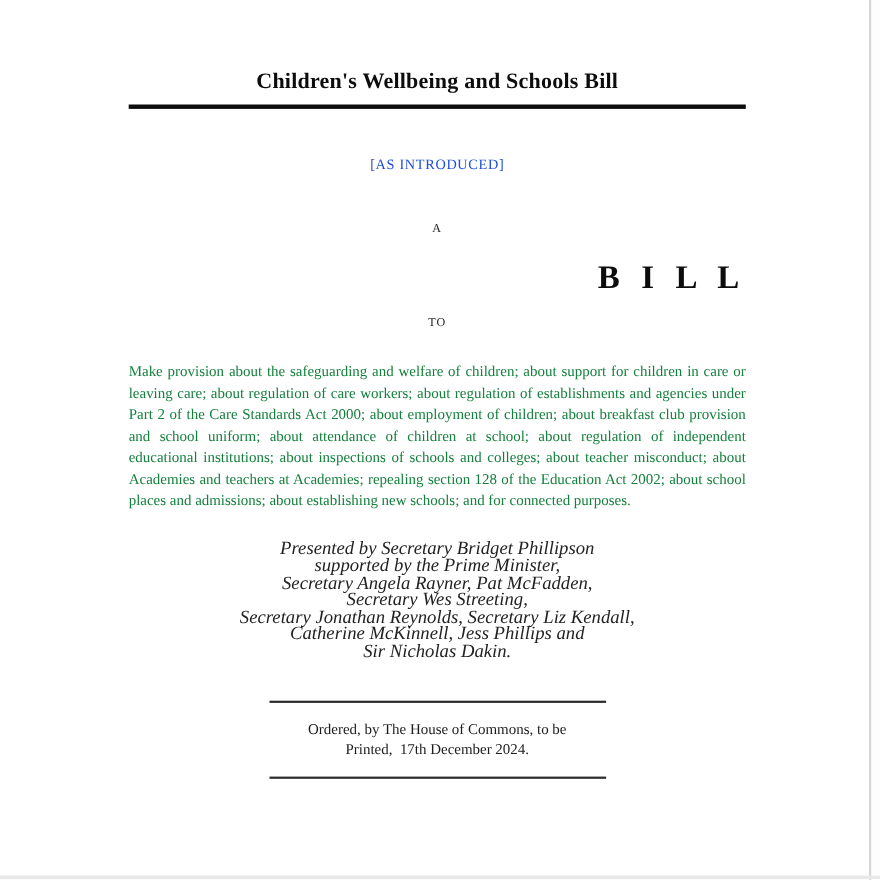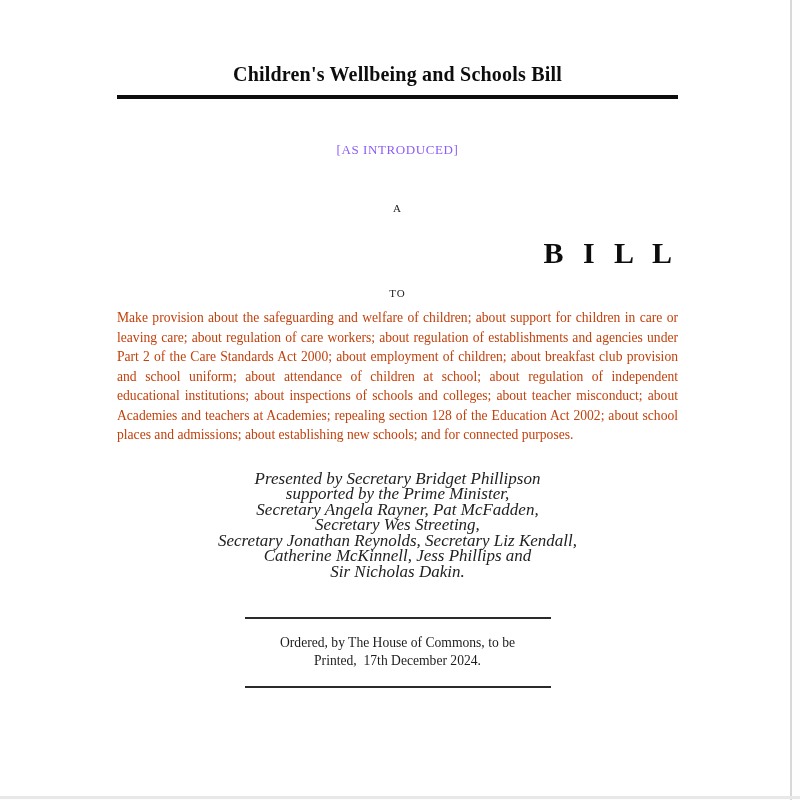--- a/index.html
+++ b/index.html
@@ -43,21 +43,21 @@
     margin-top: 8px;
     height: 4px;
     background: #0d0d0d;
   }
   .status-line {
     margin-top: 42px;
     text-align: center;
     font-size: 13px;
     line-height: 17px;
     letter-spacing: 0.6px;
-    color: #8b5cf6;
+    color: #1d4ed8;
   }
   .article-a {
     margin-top: 44px;
     text-align: center;
     font-size: 11px;
     line-height: 13px;
     letter-spacing: 1px;
     color: #222;
   }
   .bill-heading {
@@ -71,25 +71,25 @@
   }
   .to-label {
     margin-top: 16px;
     text-align: center;
     font-size: 11px;
     line-height: 13px;
     letter-spacing: 1px;
     color: #222;
   }
   .long-title {
-    margin-top: 8px;
+    margin-top: 28px;
     font-size: 13.6px;
     line-height: 19.5px;
     text-align: justify;
-    color: #c2410c;
+    color: #15803d;
   }
   .presented-block {
     margin-top: 26px;
     text-align: center;
     font-style: italic;
     font-size: 17px;
     line-height: 15.5px;
     color: #222;
   }
   .thin-rule {

